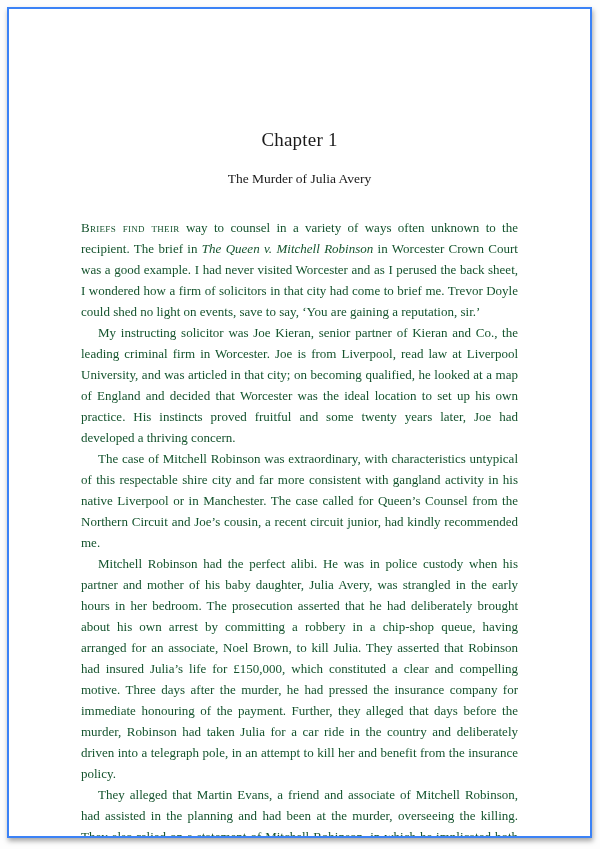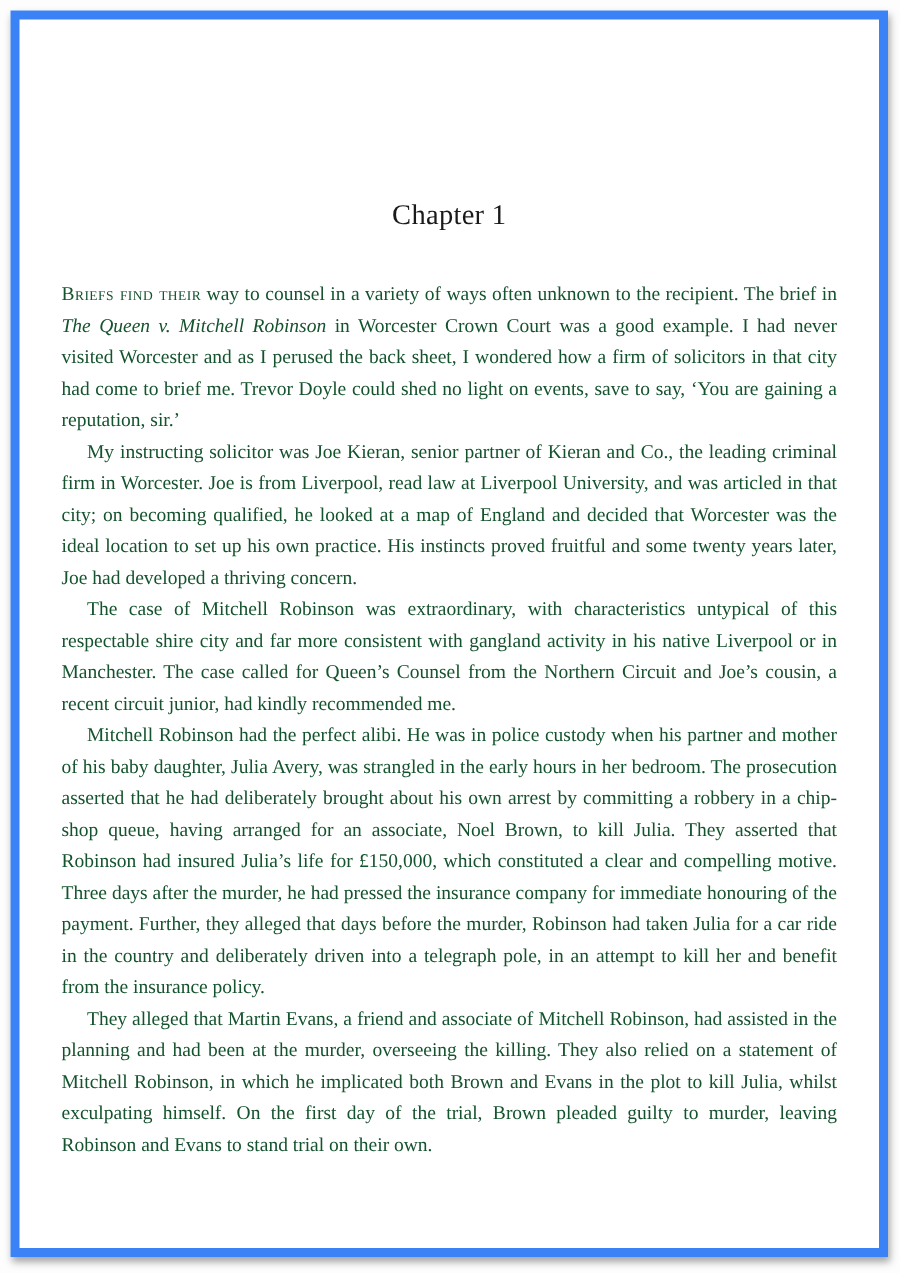--- a/index.html
+++ b/index.html
@@ -11,23 +11,23 @@
   .canvas {
     position: relative;
     width: 600px; height: 849px;
     background: #fdfdfd;
     overflow: hidden;
   }
   .page {
     position: absolute;
     top: 7px; left: 7px; right: 8px; bottom: 11px;
     background: #ffffff;
-    border: 6px solid #3b82f6;
+    border: 2px solid #3b82f6;
     box-shadow: 1px 3px 5px rgba(0,0,0,0.35);
-    padding: 0 28px;
+    padding: 0 72px;
     overflow: hidden;
   }
   .chapter-title {
     margin-top: 120px;
     text-align: center;
     font-size: 19px;
     font-weight: normal;
     color: #1a1a1a;
     letter-spacing: 0.2px;
   }
@@ -51,20 +51,21 @@
   .case-name { font-style: italic; }
 </style>
 </head>
 <body>
 
 <div class="canvas">
   <div class="page">
 
     <h1 class="chapter-title">Chapter 1</h1>
 
+    <h2 class="chapter-subtitle">The Murder of Julia Avery</h2>
 
     <div class="body-text">
 
       <p class="para no-indent"><span class="smallcaps">Briefs find their</span><span> way to counsel in a variety of ways often unknown to the recipient. The brief in </span><span class="case-name">The Queen v. Mitchell Robinson</span><span> in Worcester Crown Court was a good example. I had never visited Worcester and as I perused the back sheet, I wondered how a firm of solicitors in that city had come to brief me. Trevor Doyle could shed no light on events, save to say, ‘You are gaining a reputation, sir.’</span></p>
 
       <p class="para">My instructing solicitor was Joe Kieran, senior partner of Kieran and Co., the leading criminal firm in Worcester. Joe is from Liverpool, read law at Liverpool University, and was articled in that city; on becoming qualified, he looked at a map of England and decided that Worcester was the ideal location to set up his own practice. His instincts proved fruitful and some twenty years later, Joe had developed a thriving concern.</p>
 
       <p class="para">The case of Mitchell Robinson was extraordinary, with characteristics untypical of this respectable shire city and far more consistent with gangland activity in his native Liverpool or in Manchester. The case called for Queen’s Counsel from the Northern Circuit and Joe’s cousin, a recent circuit junior, had kindly recommended me.</p>
 
       <p class="para">Mitchell Robinson had the perfect alibi. He was in police custody when his partner and mother of his baby daughter, Julia Avery, was strangled in the early hours in her bedroom. The prosecution asserted that he had deliberately brought about his own arrest by committing a robbery in a chip-shop queue, having arranged for an associate, Noel Brown, to kill Julia. They asserted that Robinson had insured Julia’s life for £150,000, which constituted a clear and compelling motive. Three days after the murder, he had pressed the insurance company for immediate honouring of the payment. Further, they alleged that days before the murder, Robinson had taken Julia for a car ride in the country and deliberately driven into a telegraph pole, in an attempt to kill her and benefit from the insurance policy.</p>

